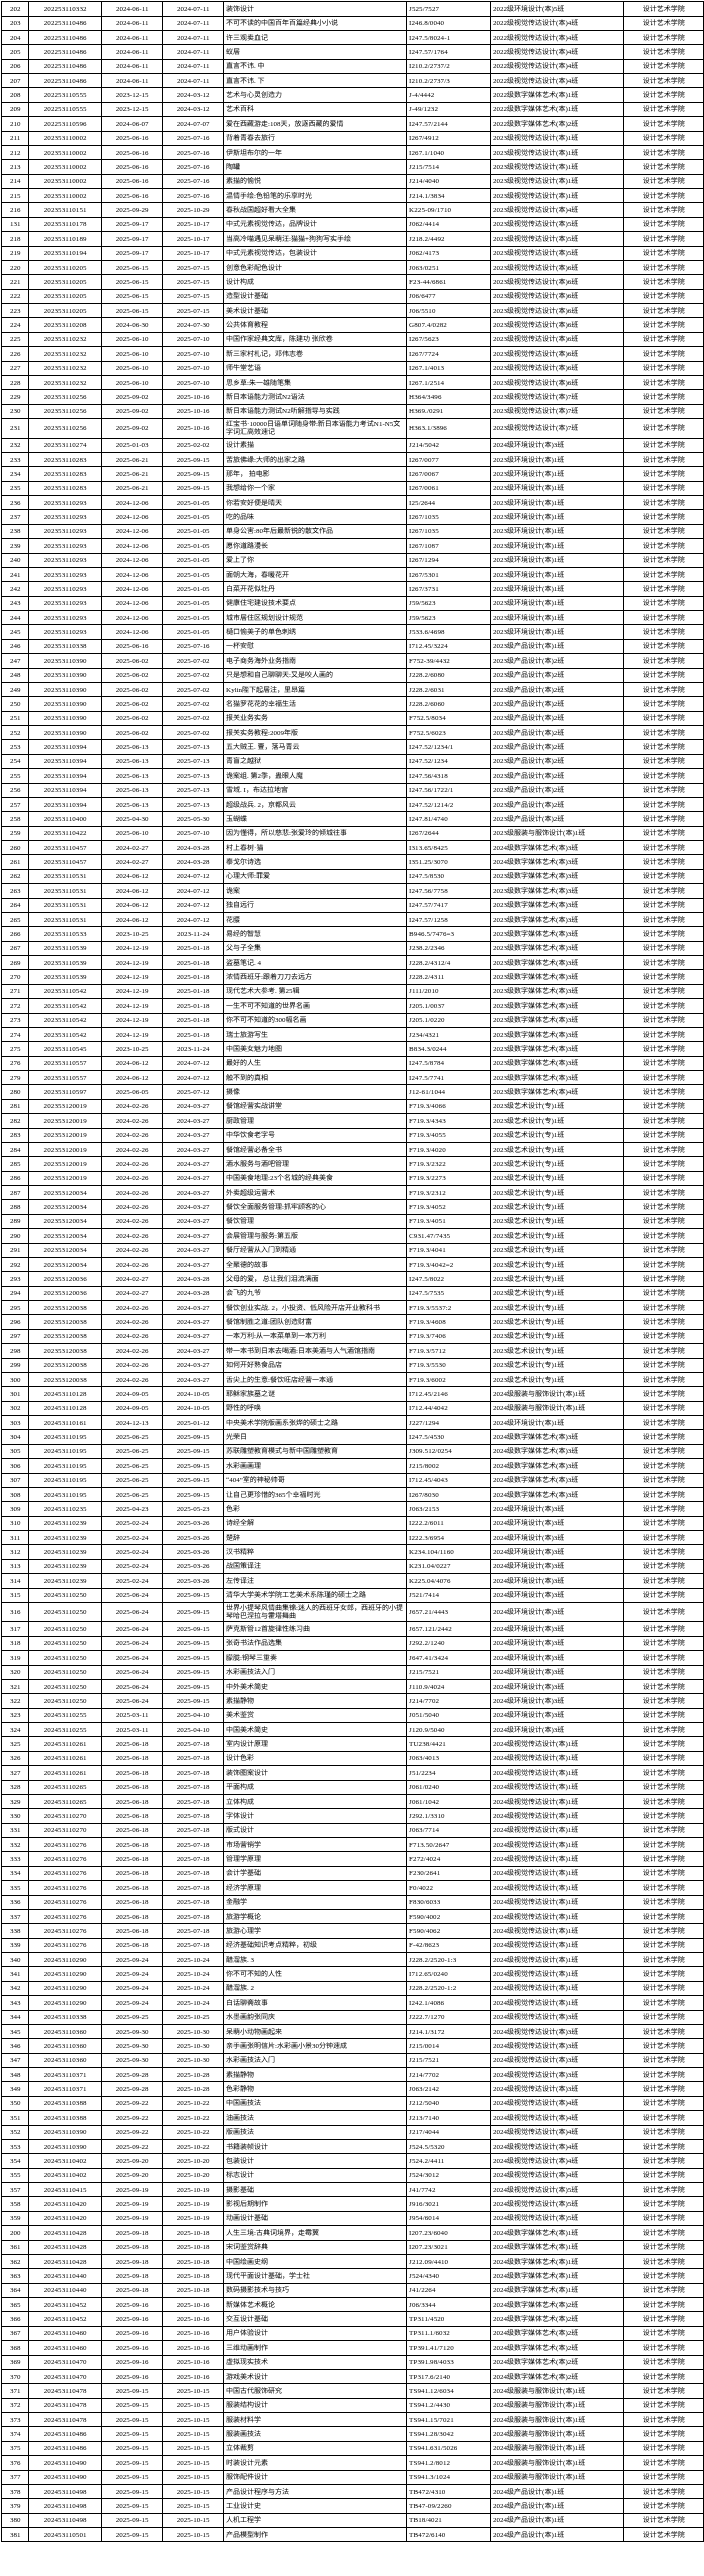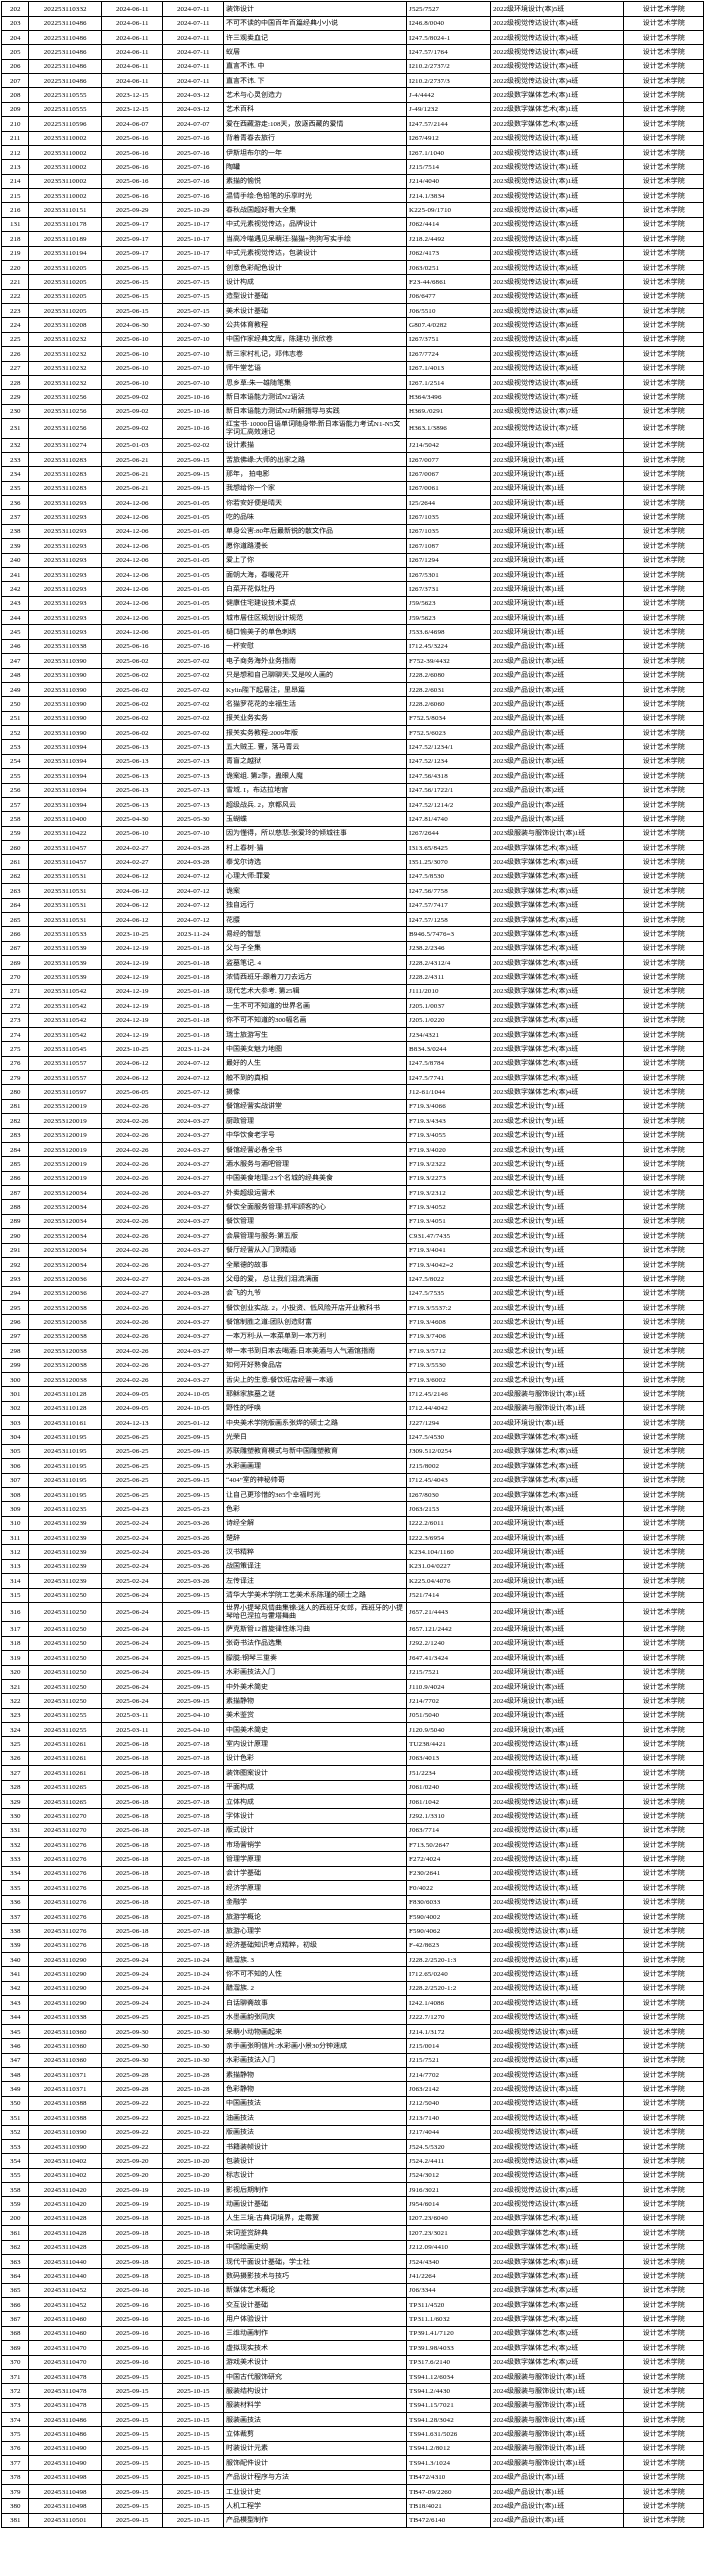--- a/index.html
+++ b/index.html
@@ -297,21 +297,21 @@
           <td class="call">G807.4/0282</td>
           <td class="class">2023级视觉传达设计(本)6班</td>
           <td class="coll">设计艺术学院</td>
         </tr>
         <tr>
           <td class="idx">225</td>
           <td class="sid">202353110232</td>
           <td class="bdate">2025-06-10</td>
           <td class="rdate">2025-07-10</td>
           <td class="title">中国作家经典文库，陈建功 张欣卷</td>
-          <td class="call">I267/3751</td>
+          <td class="call">I267/5623</td>
           <td class="class">2023级视觉传达设计(本)6班</td>
           <td class="coll">设计艺术学院</td>
         </tr>
         <tr>
           <td class="idx">226</td>
           <td class="sid">202353110232</td>
           <td class="bdate">2025-06-10</td>
           <td class="rdate">2025-07-10</td>
           <td class="title">新三家村札记，邓伟志卷</td>
           <td class="call">I267/7724</td>
@@ -1572,20 +1572,30 @@
           <td class="idx">355</td>
           <td class="sid">202453110402</td>
           <td class="bdate">2025-09-20</td>
           <td class="rdate">2025-10-20</td>
           <td class="title">标志设计</td>
           <td class="call">J524/3012</td>
           <td class="class">2024级视觉传达设计(本)4班</td>
           <td class="coll">设计艺术学院</td>
         </tr>
         <tr>
+          <td class="idx">357</td>
+          <td class="sid">202453110415</td>
+          <td class="bdate">2025-09-19</td>
+          <td class="rdate">2025-10-19</td>
+          <td class="title">摄影基础</td>
+          <td class="call">J41/7742</td>
+          <td class="class">2024级视觉传达设计(本)5班</td>
+          <td class="coll">设计艺术学院</td>
+        </tr>
+        <tr>
           <td class="idx">358</td>
           <td class="sid">202453110420</td>
           <td class="bdate">2025-09-19</td>
           <td class="rdate">2025-10-19</td>
           <td class="title">影视后期制作</td>
           <td class="call">J916/3021</td>
           <td class="class">2024级视觉传达设计(本)5班</td>
           <td class="coll">设计艺术学院</td>
         </tr>
         <tr>

